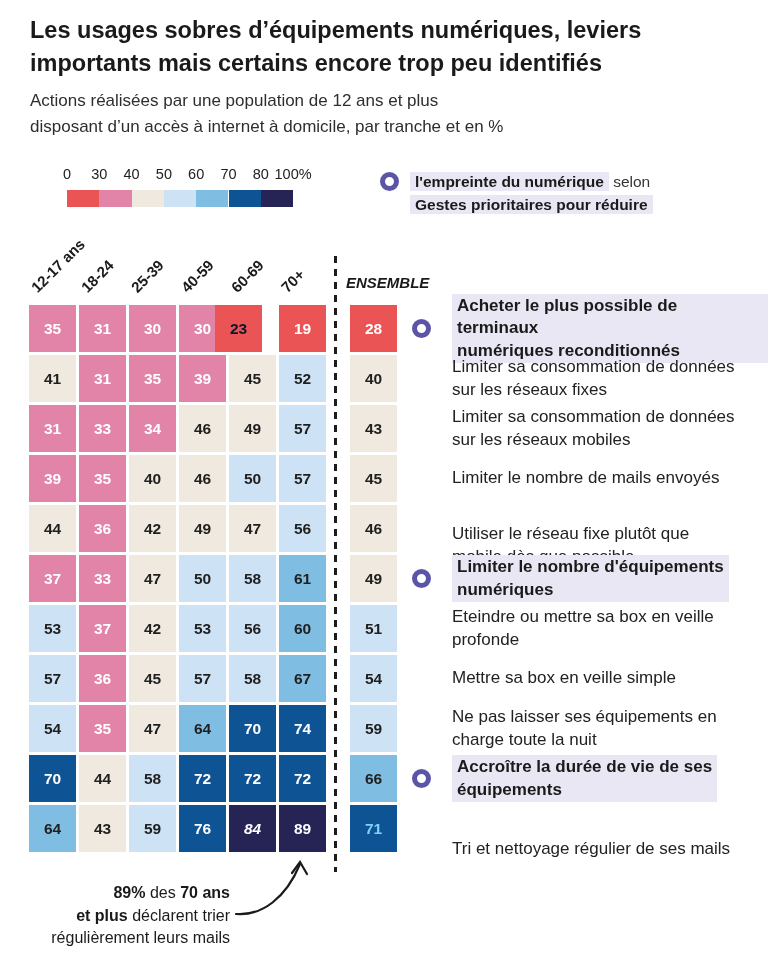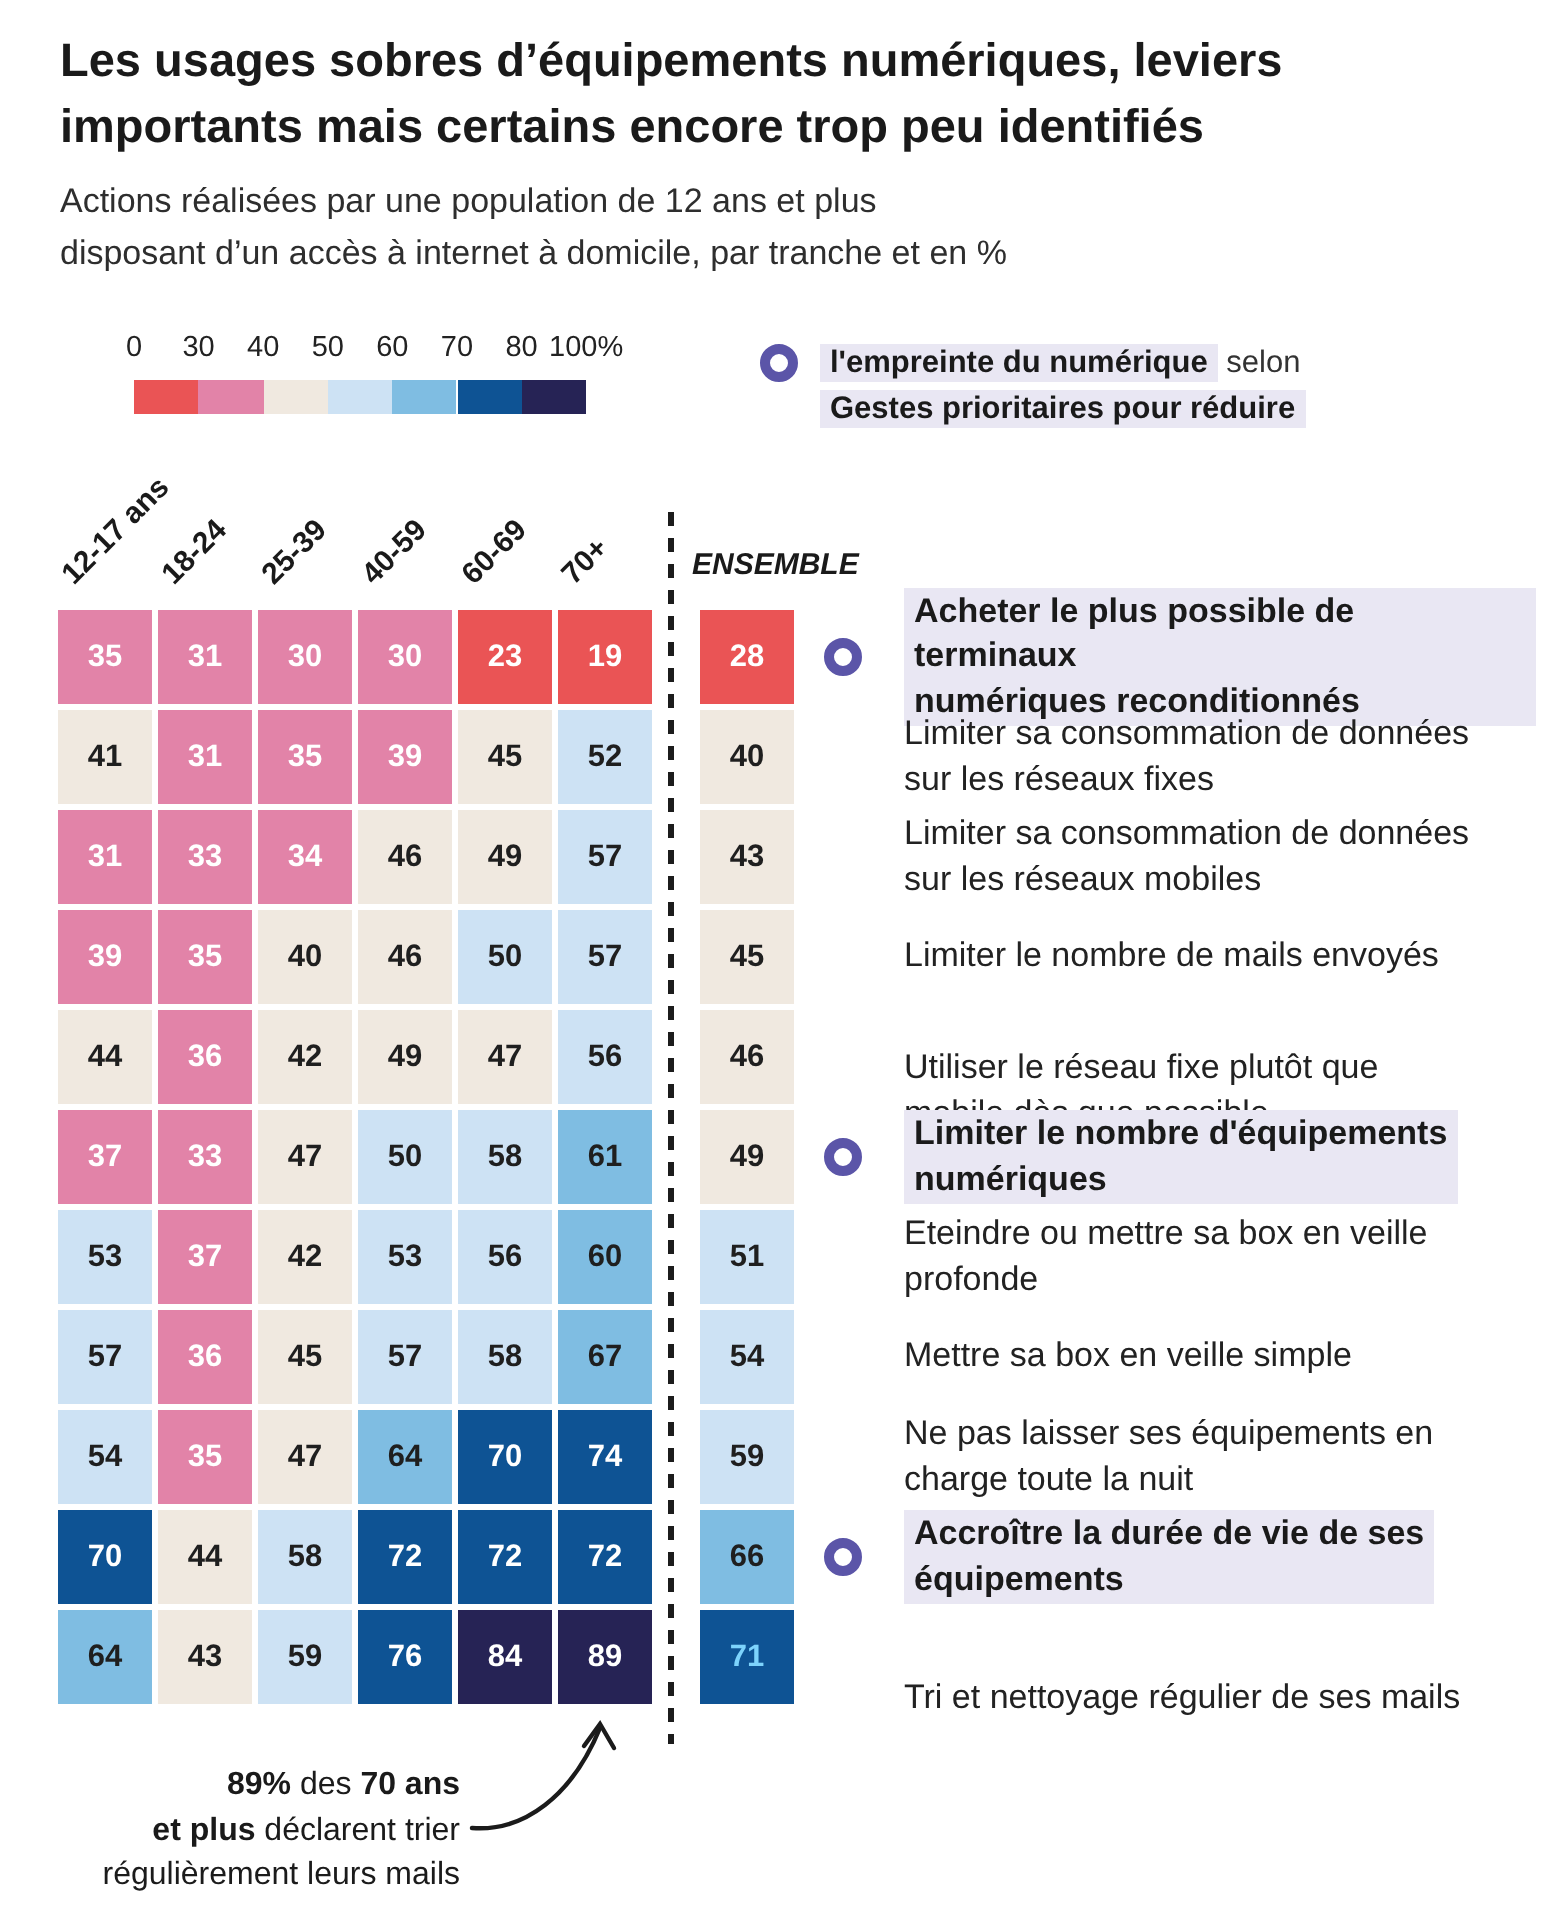--- a/index.html
+++ b/index.html
@@ -78,21 +78,21 @@
       <div class="col-header" style="left: 289px; top: 280px;">70+</div>
     </div>
   <div class="ensemble">ENSEMBLE</div>
   <div class="dashline"></div>
 
   <div>
       <div class="cell" style="left: 29px; top: 305px; background: rgb(226, 131, 168); color: rgb(255, 255, 255);">35</div>
       <div class="cell" style="left: 79px; top: 305px; background: rgb(226, 131, 168); color: rgb(255, 255, 255);">31</div>
       <div class="cell" style="left: 129px; top: 305px; background: rgb(226, 131, 168); color: rgb(255, 255, 255);">30</div>
       <div class="cell" style="left: 179px; top: 305px; background: rgb(226, 131, 168); color: rgb(255, 255, 255);">30</div>
-      <div class="cell" style="left: 229px; top: 305px; background: rgb(234, 84, 85); color: #ffffff;">23</div>
+      <div class="cell" style="left: 215px; top: 305px; background: rgb(234, 84, 85); color: #0f172a;">23</div>
       <div class="cell" style="left: 279px; top: 305px; background: rgb(234, 84, 85); color: rgb(255, 255, 255);">19</div>
       <div class="cell" style="left: 350px; top: 305px; background: rgb(234, 84, 85); color: rgb(255, 255, 255);">28</div>
       <div class="cell" style="left: 29px; top: 355px; background: rgb(240, 233, 224); color: rgb(31, 31, 31);">41</div>
       <div class="cell" style="left: 79px; top: 355px; background: rgb(226, 131, 168); color: rgb(255, 255, 255);">31</div>
       <div class="cell" style="left: 129px; top: 355px; background: rgb(226, 131, 168); color: rgb(255, 255, 255);">35</div>
       <div class="cell" style="left: 179px; top: 355px; background: rgb(226, 131, 168); color: rgb(255, 255, 255);">39</div>
       <div class="cell" style="left: 229px; top: 355px; background: rgb(240, 233, 224); color: rgb(31, 31, 31);">45</div>
       <div class="cell" style="left: 279px; top: 355px; background: rgb(205, 226, 244); color: rgb(31, 31, 31);">52</div>
       <div class="cell" style="left: 350px; top: 355px; background: rgb(240, 233, 224); color: rgb(31, 31, 31);">40</div>
       <div class="cell" style="left: 29px; top: 405px; background: rgb(226, 131, 168); color: rgb(255, 255, 255);">31</div>
@@ -148,21 +148,21 @@
       <div class="cell" style="left: 79px; top: 755px; background: rgb(240, 233, 224); color: rgb(31, 31, 31);">44</div>
       <div class="cell" style="left: 129px; top: 755px; background: rgb(205, 226, 244); color: rgb(31, 31, 31);">58</div>
       <div class="cell" style="left: 179px; top: 755px; background: rgb(14, 83, 148); color: rgb(255, 255, 255);">72</div>
       <div class="cell" style="left: 229px; top: 755px; background: rgb(14, 83, 148); color: rgb(255, 255, 255);">72</div>
       <div class="cell" style="left: 279px; top: 755px; background: rgb(14, 83, 148); color: rgb(255, 255, 255);">72</div>
       <div class="cell" style="left: 350px; top: 755px; background: rgb(127, 189, 226); color: rgb(31, 31, 31);">66</div>
       <div class="cell" style="left: 29px; top: 805px; background: rgb(127, 189, 226); color: rgb(31, 31, 31);">64</div>
       <div class="cell" style="left: 79px; top: 805px; background: rgb(240, 233, 224); color: rgb(31, 31, 31);">43</div>
       <div class="cell" style="left: 129px; top: 805px; background: rgb(205, 226, 244); color: rgb(31, 31, 31);">59</div>
       <div class="cell" style="left: 179px; top: 805px; background: rgb(14, 83, 148); color: rgb(255, 255, 255);">76</div>
-      <div class="cell" style="left: 229px; top: 805px; background: rgb(38, 35, 85); color: rgb(255, 255, 255);">84</div>
+      <div class="cell" style="left: 229px; top: 805px; background: rgb(38, 35, 85); color: rgb(255, 255, 255); font-style: italic;">84</div>
       <div class="cell" style="left: 279px; top: 805px; background: rgb(38, 35, 85); color: rgb(255, 255, 255);">89</div>
       <div class="cell" style="left: 350px; top: 805px; background: rgb(14, 83, 148); color: #7dd3fc;">71</div>
     </div>
   <div>
       <div class="ring" style="left: 412px; top: 319px;"></div>
       <div class="row-label" style="top: 305px;"><span class="b hl">Acheter le plus possible de terminaux
 numériques reconditionnés</span></div>
       <div class="row-label" style="top: 355px;"><span>Limiter sa consommation de données
 sur les réseaux fixes</span></div>
       <div class="row-label" style="top: 405px;"><span>Limiter sa consommation de données

